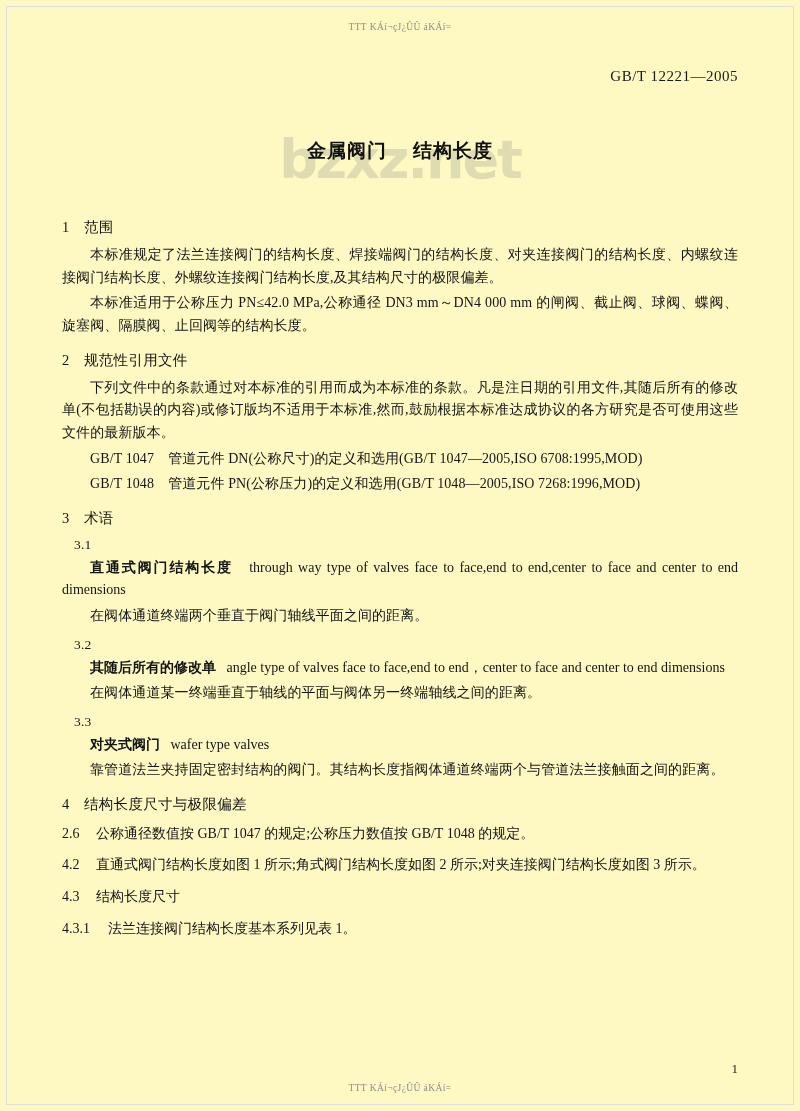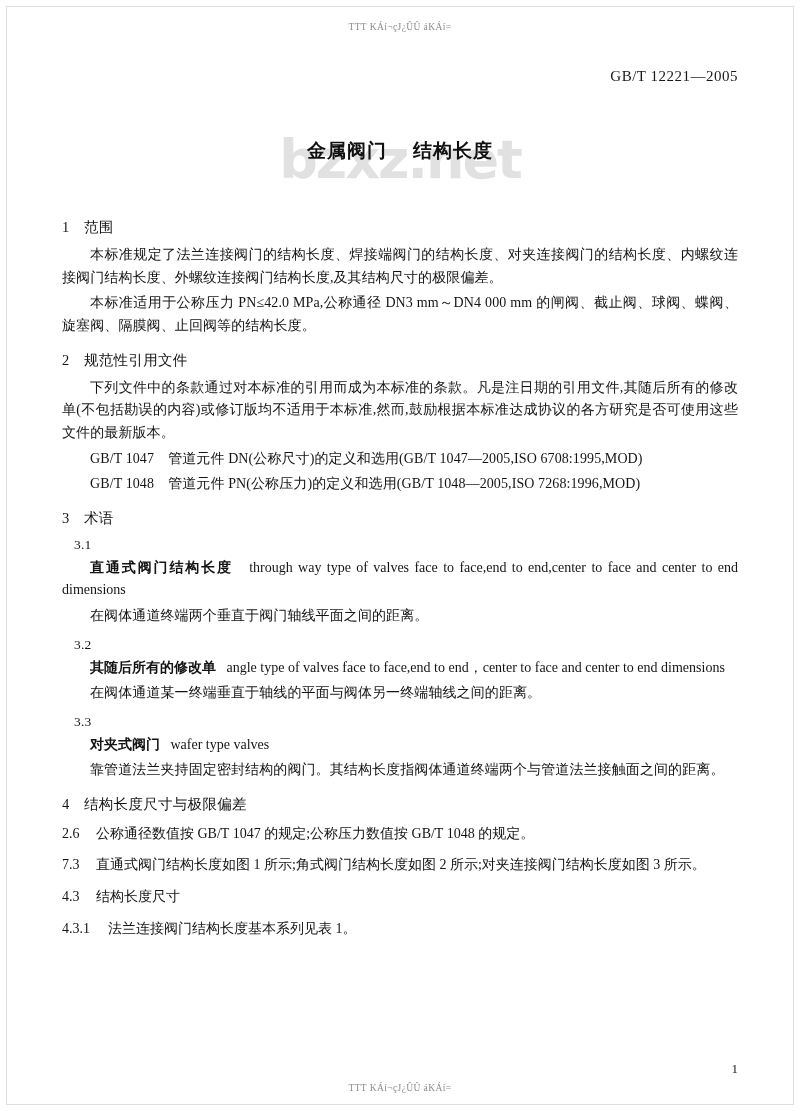--- a/index.html
+++ b/index.html
@@ -10,21 +10,21 @@
     width: 800px;
     height: 1111px;
     background: #c8c8c8;
     font-family: "Liberation Serif", serif;
     overflow: hidden;
   }
   .page {
     position: relative;
     width: 800px;
     height: 1111px;
-    background: #ffffff;
+    background: #fef9c3;
     box-sizing: border-box;
     overflow: hidden;
   }
   
   .page::before {
     content: "";
     position: absolute;
     left: 6px; top: 6px; right: 6px; bottom: 6px;
     border: 1px solid #dedede;
     pointer-events: none;
@@ -200,21 +200,21 @@
     <p class="t indent">靠管道法兰夹持固定密封结构的阀门。其结构长度指阀体通道终端两个与管道法兰接触面之间的距离。</p>
 
     <div class="h2">
       <span class="num">4</span><span>结构长度尺寸与极限偏差</span>
     </div>
 
     <p class="clause">
       <span class="cn">2.6</span><span>公称通径数值按 GB/T 1047 的规定;公称压力数值按 GB/T 1048 的规定。</span>
     </p>
     <p class="clause">
-      <span class="cn">7.3</span><span>直通式阀门结构长度如图 1 所示;角式阀门结构长度如图 2 所示;对夹连接阀门结构长度如图 3 所示。</span>
+      <span class="cn">4.2</span><span>直通式阀门结构长度如图 1 所示;角式阀门结构长度如图 2 所示;对夹连接阀门结构长度如图 3 所示。</span>
     </p>
     <p class="clause">
       <span class="cn">4.3</span><span>结构长度尺寸</span>
     </p>
     <p class="clause">
       <span class="cn" style="min-width:46px">4.3.1</span><span>法兰连接阀门结构长度基本系列见表 1。</span>
     </p>
 
   </div>
 

